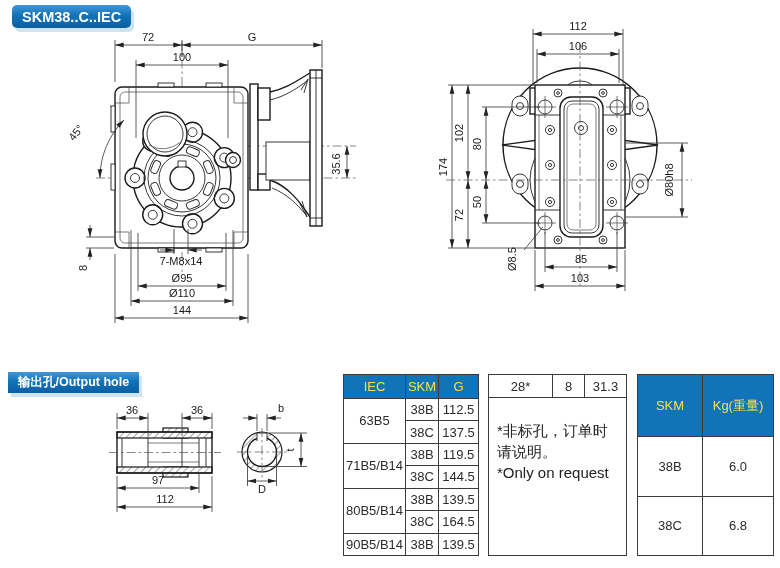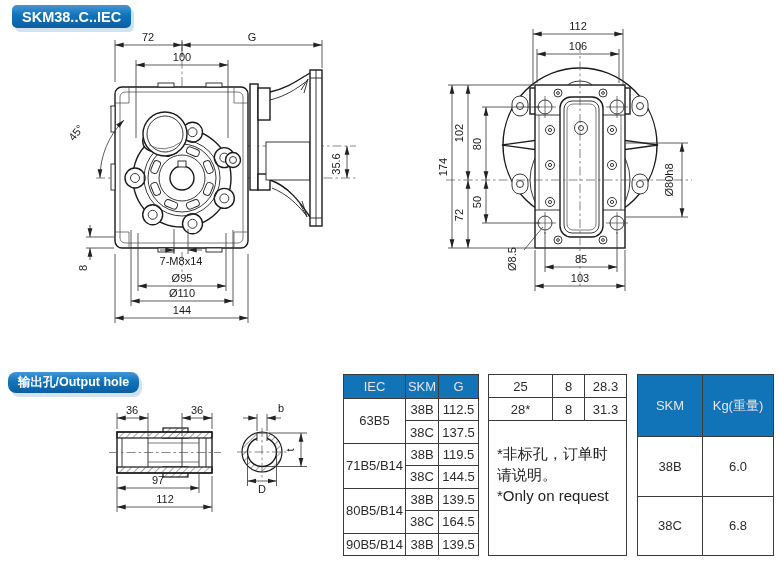--- a/index.html
+++ b/index.html
@@ -3,42 +3,42 @@
 <meta charset="utf-8">
 <style>
   html,body { margin:0; padding:0; background:#fff; }
   .canvas { position:relative; width:780px; height:568px; background:#fff;
             font-family:"Liberation Sans", sans-serif; overflow:hidden; }
 
   .badge { position:absolute; display:flex; align-items:center; color:#fff;
            background:linear-gradient(180deg,#4497d8 0%,#1173b8 45%,#0b5ea3 100%);
            border-radius:5px; padding:0 10px; box-shadow:3px 4px 0 #cfe3f3; white-space:nowrap; }
   .badge-title  { left:12px; top:5px;   height:23px; font-size:14.5px; font-weight:bold; }
-  .badge-output { left:8px;  top:372px; height:21px; font-size:12.5px; font-weight:bold; border-radius:8px; }
+  .badge-output { left:8px;  top:372px; height:21px; font-size:12.5px; font-weight:bold; border-radius:0; }
 
   svg.draw { position:absolute; overflow:visible; }
   .svg-front { left:60px;  top:28px;  }
   .svg-rear  { left:440px; top:18px;  }
   .svg-hole  { left:85px;  top:400px; }
 
   
   .ol  { fill:none; stroke:#1a1a1a; stroke-width:1.4; }
   .olf { fill:#fff;  stroke:#1a1a1a; stroke-width:1.4; }
   .md  { fill:none; stroke:#222; stroke-width:0.9; }
   .mdf { fill:#fff;  stroke:#222; stroke-width:0.9; }
   .tn  { fill:none; stroke:#444; stroke-width:0.7; }
   .cl  { fill:none; stroke:#555; stroke-width:0.7; stroke-dasharray:9 3 2.5 3; }
   .dim { fill:none; stroke:#333; stroke-width:0.8; }
   .dtx { font-size:11px; fill:#1a1a1a; text-anchor:middle; }
   .hat { fill:url(#hp); stroke:#1a1a1a; stroke-width:1.2; }
 
   
   .tbl { position:absolute; border-collapse:collapse; table-layout:fixed; height:182px; background:#fff; }
   .tbl th, .tbl td { border:1px solid #3b3b3b; text-align:center; padding:0; }
-  .tbl th { background:#1173b8; color:#e5e5e5; font-size:13px; font-weight:normal; height:23px; }
+  .tbl th { background:#1173b8; color:#fde047; font-size:13px; font-weight:normal; height:23px; }
   .tbl td { font-size:13px; color:#2b2b2b; }
   .tbl td.data { height:22px; }
   .tbl td.note { text-align:left; vertical-align:top; padding:22px 6px 0 8px;
                  font-size:15px; color:#222; line-height:21px; }
   .tbl-iec    { left:343px; top:374px; width:135px; }
   .tbl-bore   { left:488px; top:374px; width:138px; }
   .tbl-weight { left:637px; top:374px; width:136px; }
   sub.hdr-sub { font-size:9px; }
 </style>
 </head>
@@ -395,25 +395,20 @@
     </table>
 
   <table class="tbl tbl-bore">
     <colgroup>
         <col style="width:64px">
         <col style="width:32px">
         <col style="width:42px">
       </colgroup>
     <tbody>
     <tr>
-      <td class="data">25</td>
-      <td class="data">8</td>
-      <td class="data">28.3</td>
-    </tr>
-    <tr>
       <td class="data">28*</td>
       <td class="data">8</td>
       <td class="data">31.3</td>
     </tr>
     <tr>
       <td class="note" colspan="3">
         <div>*非标孔，订单时请说明。</div>
         <div>*Only on request</div>
       </td>
     </tr>

